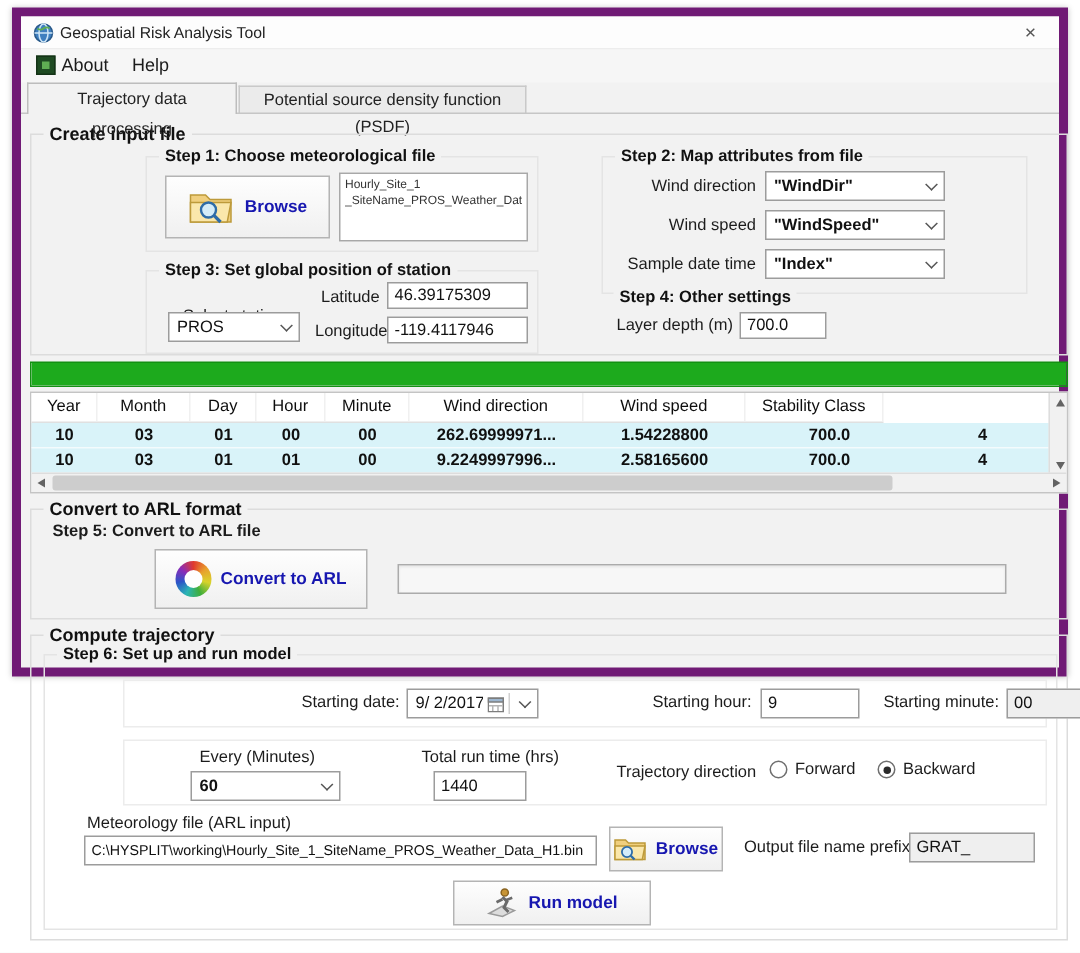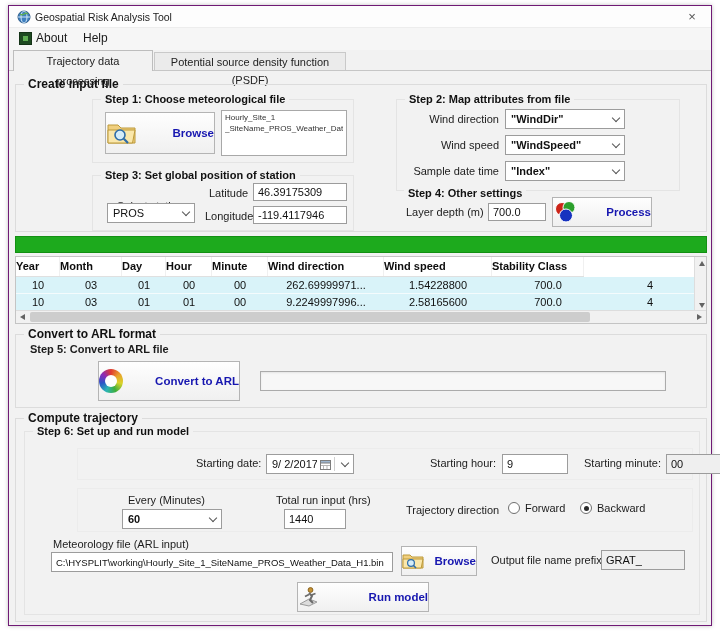--- a/index.html
+++ b/index.html
@@ -1,20 +1,20 @@
 <!DOCTYPE html>
 <html><head>
 <meta charset="utf-8">
 <style>
   * { margin:0; padding:0; box-sizing:border-box; }
   html,body { width:720px; height:635px; background:#ffffff; font-family:"Liberation Sans", sans-serif; }
   .abs { position:absolute; }
   .window {
-    position:absolute; left:8px; top:5px; width:704px; height:621px;
-    background:#f2f2f2; border:1px solid #701a75; box-shadow:0 0 4px rgba(0,0,0,.25);
+    position:absolute; left:8px; top:5px; width:704px; height:446px;
+    background:#f2f2f2; border:6px solid #701a75; box-shadow:0 0 4px rgba(0,0,0,.25);
   }
   
   .titlebar { position:absolute; left:0; top:0; width:100%; height:22px; background:#fdfdfd; border-bottom:1px solid #ededed; }
   .title-text { position:absolute; left:26px; top:5px; font-size:10.5px; color:#222; }
   .close-btn { position:absolute; right:8px; top:2px; width:22px; height:18px; text-align:center; font-size:13px; color:#555; line-height:18px; cursor:default; }
   .menubar { position:absolute; left:0; top:22px; width:100%; height:22px; background:#f6f6f6; }
   .menu-item { position:absolute; top:3px; font-size:12px; color:#1c1c1c; display:flex; align-items:center; gap:4px; }
   .about-ic { width:13px; height:13px; background:#1e4a22; border:1px solid #143317; display:inline-block; position:relative; }
   .about-ic::after { content:''; position:absolute; left:3px; top:3px; width:5px; height:5px; background:#5fae53; }
   .tabstrip { position:absolute; left:0; top:44px; width:100%; height:21px; }
@@ -22,43 +22,43 @@
   .tab.active { background:#f2f2f2; border:1px solid #bdbdbd; border-bottom:none; z-index:2; top:0; height:21px; line-height:20px; }
   .tab.inactive { background:#ebebeb; border:1px solid #c9c9c9; border-bottom:none; }
   .tabline { position:absolute; left:0; top:64px; width:100%; height:1px; background:#c6c6c6; }
   
   .groupbox { position:absolute; border:1px solid #dcdcdc; }
   .gb-label { position:absolute; top:-8px; left:8px; background:#f2f2f2; padding:0 4px; font-size:12px; font-weight:bold; color:#111; white-space:nowrap; }
   .subbox { position:absolute; border:1px solid #e4e4e4; }
   .sb-label { position:absolute; top:-7px; left:8px; background:#f2f2f2; padding:0 4px; font-size:11px; font-weight:bold; color:#111; white-space:nowrap; }
   .lbl { position:absolute; font-size:11px; color:#1c1c1c; white-space:nowrap; }
   
-  .btn { position:absolute; background:linear-gradient(#fefefe,#f0f0f0); border:1px solid #b4b4b4; display:flex; align-items:center; justify-content:space-between; gap:6px; cursor:default; }
+  .btn { position:absolute; background:linear-gradient(#fefefe,#f0f0f0); border:1px solid #b4b4b4; display:flex; align-items:center; justify-content:center; gap:6px; cursor:default; }
   .btn-text { color:#1717b0; font-weight:bold; font-size:11.5px; white-space:nowrap; }
   .tbox { position:absolute; background:#fff; border:1px solid #9c9c9c; font-family:"Liberation Sans",sans-serif; font-size:11px; color:#111; padding:1px 4px; }
   input.tbox { outline:none; }
   .tbox.gray { background:#efefef; }
   .combo { position:absolute; background:#fff; border:1px solid #9c9c9c; font-size:11px; color:#111; display:flex; align-items:center; padding:0 5px; }
   .combo .cval { flex:1; overflow:hidden; white-space:nowrap; font-weight:bold; }
   .combo .cval.nrm { font-weight:normal; }
   .chev { width:6px; height:6px; border-right:1.4px solid #555; border-bottom:1.4px solid #555; transform:rotate(45deg); margin-left:4px; margin-top:-3px; flex:none; }
   .radio { width:12px; height:12px; border:1px solid #6f6f6f; border-radius:50%; background:#fff; display:inline-block; position:relative; vertical-align:-2px; }
   .radio.checked::after { content:''; position:absolute; left:2.5px; top:2.5px; width:5px; height:5px; border-radius:50%; background:#2a2a2a; }
   .radio-row { position:absolute; font-size:11px; color:#1c1c1c; display:flex; align-items:center; gap:5px; }
   
   .pbar-green { position:absolute; border:1px solid #139013; overflow:hidden; background:#e6e6e6; }
   .pbar-green .fill { height:100%; }
   .pbar-empty { position:absolute; border:1px solid #ababab; background:#f7f7f7; box-shadow:inset 0 1px 2px rgba(0,0,0,.08); }
   
   .dtable { position:absolute; background:#fff; border:1px solid #c4c4c4; }
   .thead { position:absolute; left:0; top:0; height:20px; display:flex; background:#fff; border-bottom:1px solid #e0e0e0; }
-  .th { font-size:11px; font-weight:bold; color:#0d0d0d; line-height:19px; border-right:1px solid #f0f0f0; overflow:hidden; white-space:nowrap; }
+  .th { font-size:11px; font-weight:normal; color:#0d0d0d; text-align:center; line-height:19px; border-right:1px solid #f0f0f0; overflow:hidden; white-space:nowrap; }
   .tbody { position:absolute; left:0; top:20px; }
   .tr { display:flex; height:17px; border-bottom:1px solid #f4fbfd; }
-  .td { font-size:11px; font-weight:400; color:#101010; text-align:center; line-height:16px; overflow:hidden; white-space:nowrap; }
+  .td { font-size:11px; font-weight:700; color:#101010; text-align:center; line-height:16px; overflow:hidden; white-space:nowrap; }
   .c0{width:44px}.c1{width:62px}.c2{width:44px}.c3{width:46px}.c4{width:56px}.c5{width:116px}.c6{width:108px}.c7{width:112px}.c8{width:92px}
   .vscroll { position:absolute; right:0; top:0; width:12px; height:54px; background:#f1f1f1; border-left:1px solid #ddd; }
   .hscroll { position:absolute; left:0; bottom:0; width:100%; height:13px; background:#f1f1f1; border-top:1px solid #ddd; }
   .sbtn { position:absolute; width:13px; height:12px; display:flex; align-items:center; justify-content:center; }
   .tri-up { width:0; height:0; border-left:3.5px solid transparent; border-right:3.5px solid transparent; border-bottom:5px solid #636363; }
   .tri-dn { width:0; height:0; border-left:3.5px solid transparent; border-right:3.5px solid transparent; border-top:5px solid #636363; }
   .tri-lf { width:0; height:0; border-top:3.5px solid transparent; border-bottom:3.5px solid transparent; border-right:5px solid #636363; }
   .tri-rt { width:0; height:0; border-top:3.5px solid transparent; border-bottom:3.5px solid transparent; border-left:5px solid #636363; }
   .hthumb { position:absolute; left:14px; top:1px; height:10px; width:560px; background:#cdcdcd; border-radius:2px; }
   
@@ -151,28 +151,20 @@
       <span class="lbl" style="left:116px;top:11px">Latitude</span>
       <input class="tbox" style="left: 160px; top: 7px; width: 94px; height: 18px;" value="46.39175309">
       <span class="lbl" style="left:112px;top:34px">Longitude</span>
       <input class="tbox" style="left: 160px; top: 30px; width: 94px; height: 18px;" value="-119.4117946">
     </div>
 
     <div class="subbox" style="left:380px;top:112px;width:284px;height:34px;border:none">
       <span class="sb-label" style="top:-10px">Step 4: Other settings</span>
       <span class="lbl" style="left:10px;top:9px">Layer depth (m)</span>
       <input class="tbox" style="left: 92px; top: 6px; width: 58px; height: 18px;" value="700.0">
-      <div class="btn" style="left:156px;top:0;width:100px;height:30px">
-        <svg width="26" height="24" viewBox="0 0 26 24">
-          <circle cx="9" cy="9" r="6.5" fill="#cc2418" stroke="#fff" stroke-width="1"></circle>
-          <circle cx="16" cy="7.5" r="6" fill="#2ca02c" stroke="#fff" stroke-width="1"></circle>
-          <circle cx="13" cy="15.5" r="6.5" fill="#1733bf" stroke="#fff" stroke-width="1"></circle>
-        </svg>
-        <span class="btn-text">Process</span>
-      </div>
     </div>
   </div>
 
   <div class="pbar-green" style="left:6px;top:230px;width:692px;height:17px">
     <div class="fill" style="width: 100%; background: rgb(29, 170, 29);"></div>
   </div>
 
   <div class="dtable" style="left:6px;top:250px;width:692px;height:68px">
     <div class="thead">
         <div class="th c0">Year</div>
@@ -262,21 +254,21 @@
         <span class="lbl" style="left:506px;top:8px">Starting minute:</span>
         <input class="tbox gray" style="left: 588px; top: 5px; width: 56px; height: 20px;" value="00">
       </div>
 
       <div class="subbox" style="left:52px;top:56px;width:616px;height:44px;border-color:#ececec">
         <span class="lbl" style="left:50px;top:5px">Every (Minutes)</span>
         <div class="combo" style="left:44px;top:20px;width:100px;height:20px">
           <span class="cval nrm" style="font-weight:bold">60</span>
           <span class="chev"></span>
         </div>
-        <span class="lbl" style="left:198px;top:5px">Total run input (hrs)</span>
+        <span class="lbl" style="left:198px;top:5px">Total run time (hrs)</span>
         <input class="tbox" style="left: 206px; top: 20px; width: 62px; height: 20px;" value="1440">
         <span class="lbl" style="left:328px;top:15px">Trajectory direction</span>
         <span class="radio-row" style="left:430px;top:13px">
           <span class="radio"></span>
           <span>Forward</span>
         </span>
         <span class="radio-row" style="left:502px;top:13px">
           <span class="radio checked"></span>
           <span>Backward</span>
         </span>

